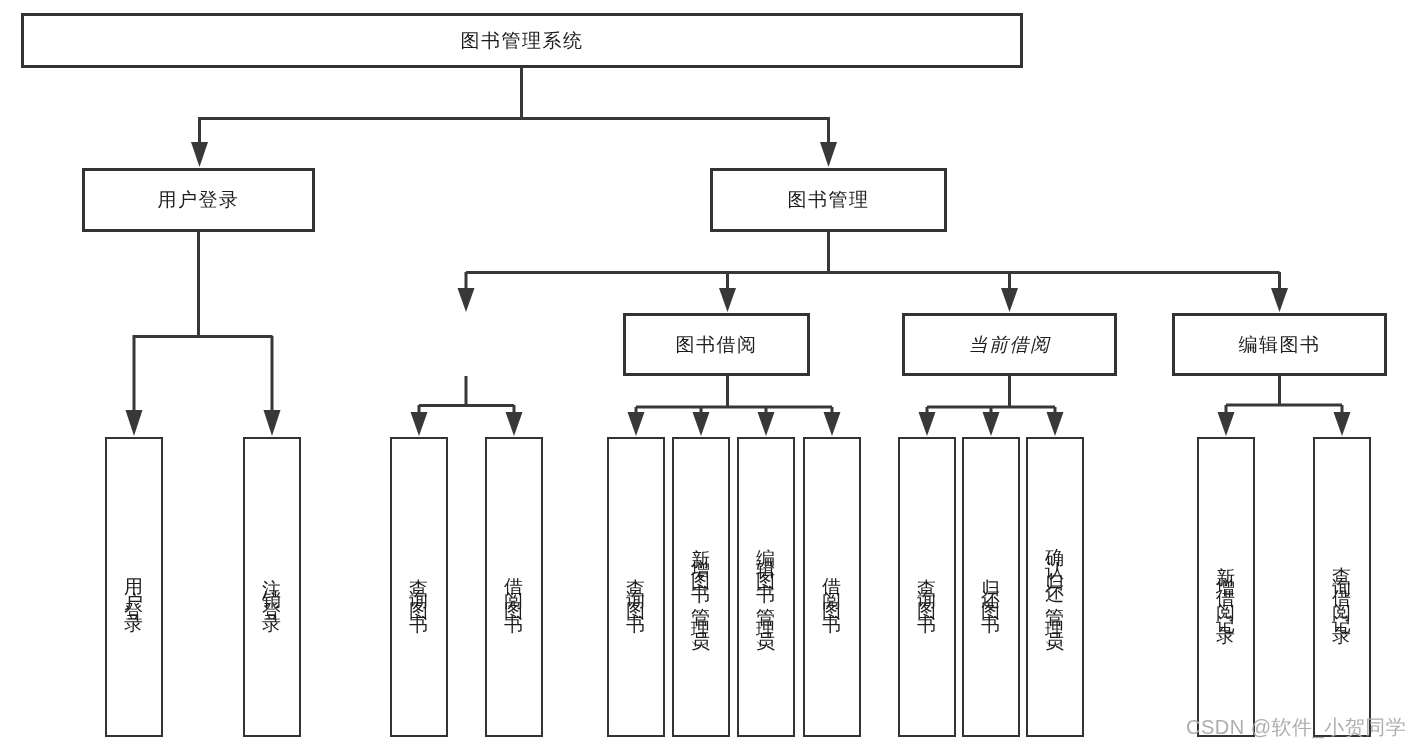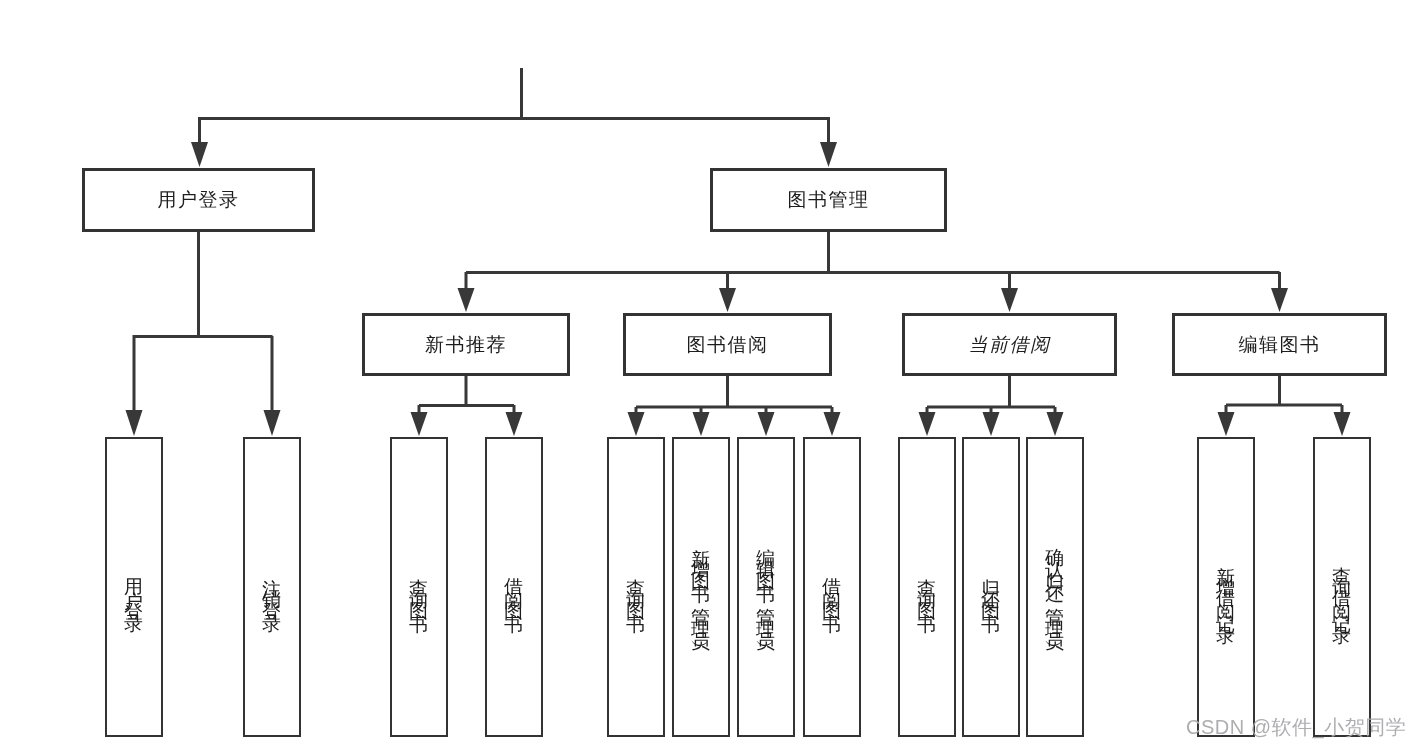--- a/index.html
+++ b/index.html
@@ -78,32 +78,32 @@
       <polygon points="757.5,412 774.5,412 766,436"></polygon>
       <polygon points="823.5,412 840.5,412 832,436"></polygon>
       <polygon points="918.5,412 935.5,412 927,436"></polygon>
       <polygon points="982.5,412 999.5,412 991,436"></polygon>
       <polygon points="1046.5,412 1063.5,412 1055,436"></polygon>
       <polygon points="1217.5,412 1234.5,412 1226,436"></polygon>
       <polygon points="1333.5,412 1350.5,412 1342,436"></polygon>
     </g>
   </svg>
 
+  <div class="box hbox" style="left:21px;top:13px;width:1002px;height:55px;">
+    <span>图书管理系统</span>
+  </div>
 
   <div class="box hbox" style="left:82px;top:168px;width:233px;height:64px;">
     <span>用户登录</span>
   </div>
   <div class="box hbox" style="left:710px;top:168px;width:237px;height:64px;">
     <span>图书管理</span>
   </div>
 
-  <div class="box hbox" style="left:362px;top:313px;width:208px;height:63px;">
-    <span>新书推荐</span>
-  </div>
-  <div class="box hbox" style="left:623px;top:313px;width:209px;height:63px;">
+  <div class="box hbox" style="left:623px;top:313px;width:187px;height:63px;">
     <span>图书借阅</span>
   </div>
   <div class="box hbox" style="left:902px;top:313px;width:215px;height:63px;font-style:italic;">
     <span>当前借阅</span>
   </div>
   <div class="box hbox" style="left:1172px;top:313px;width:215px;height:63px;">
     <span>编辑图书</span>
   </div>
 
   <div class="box vbox" style="left:105px;top:437px;width:58px;height:300px;">

